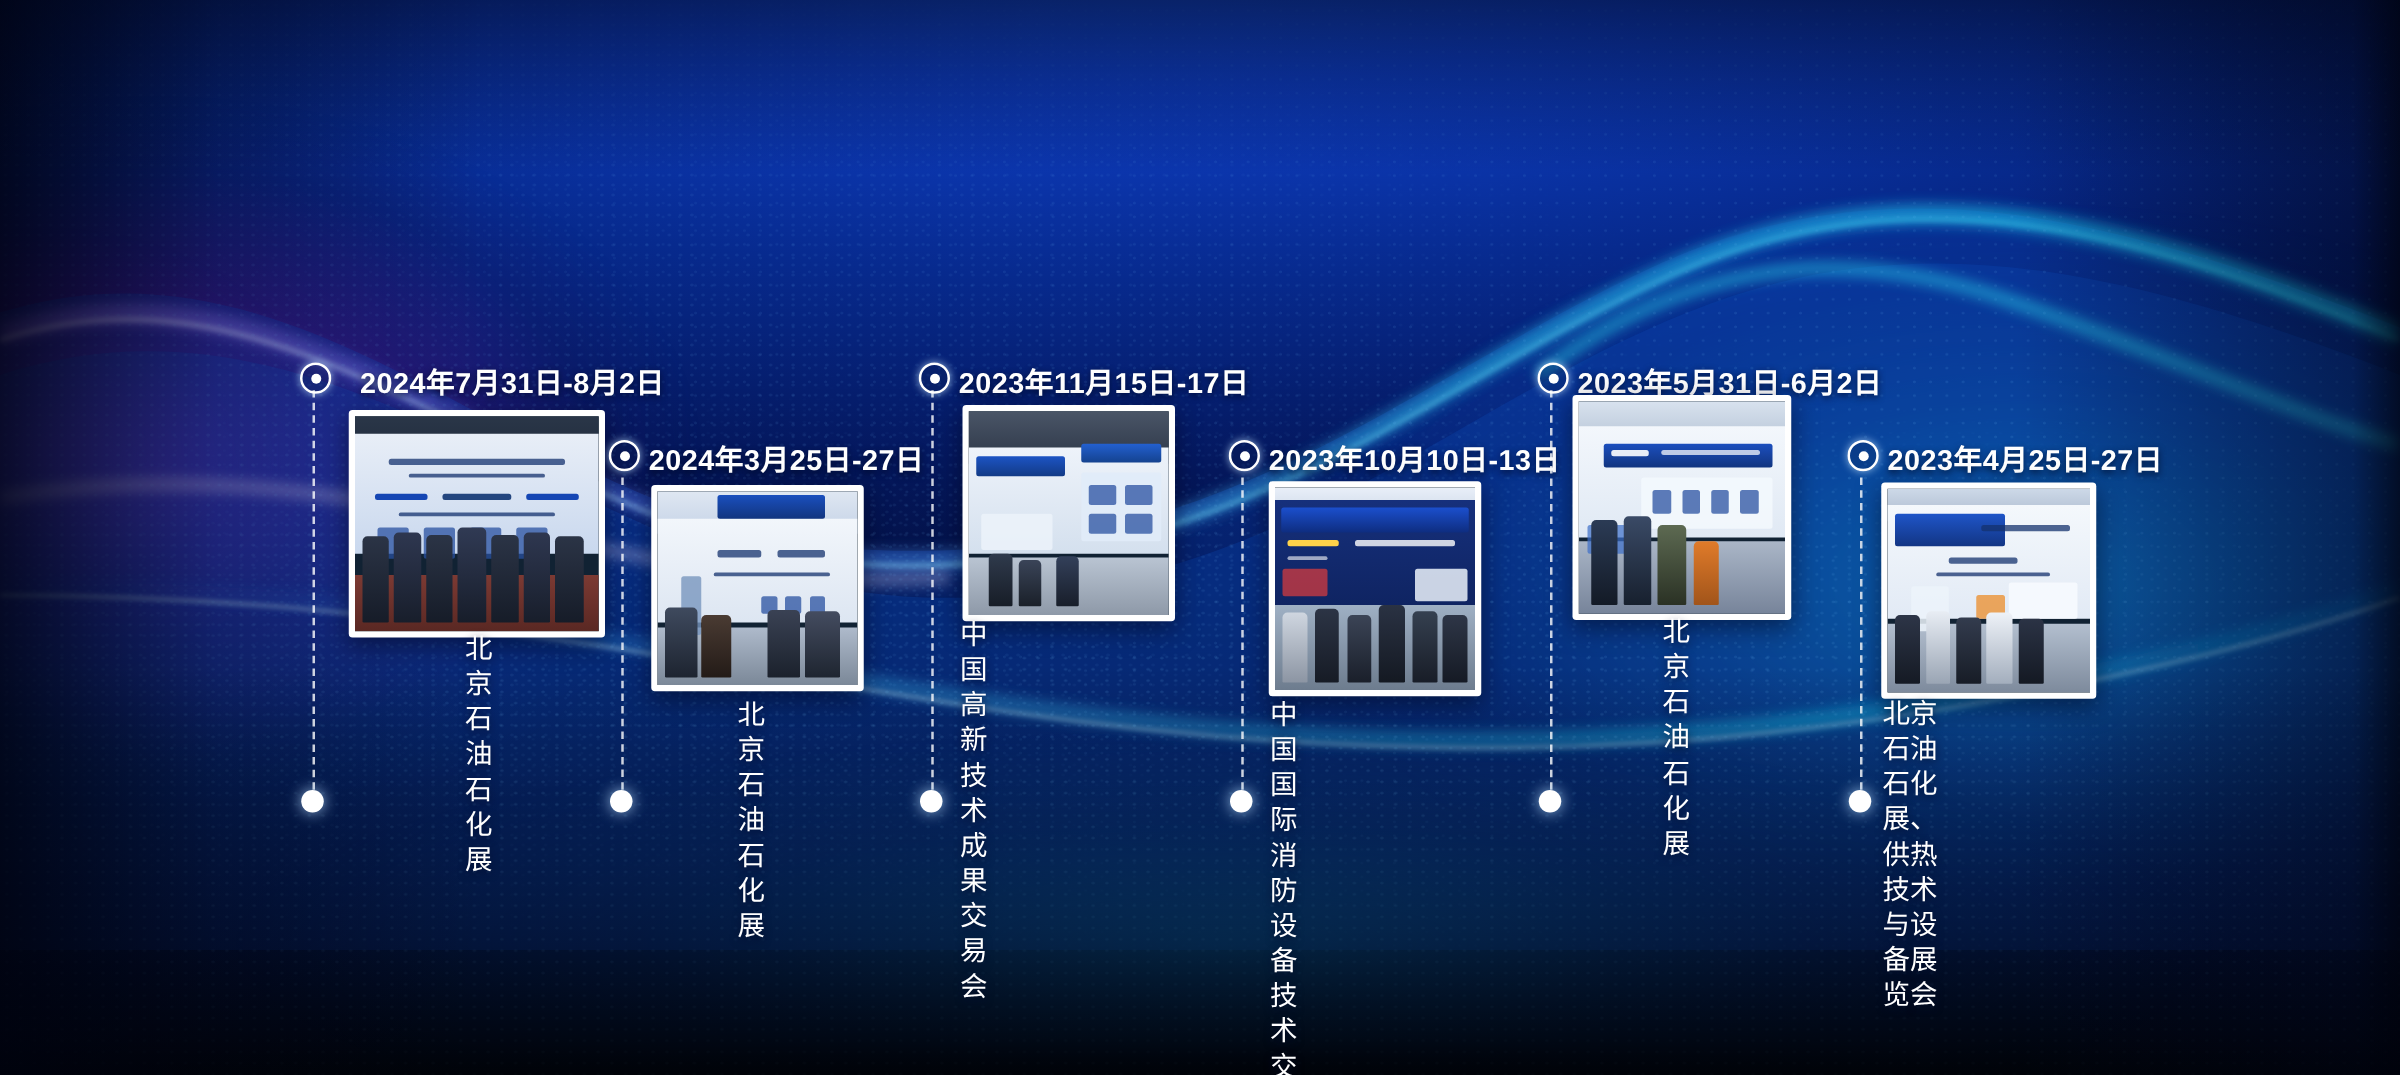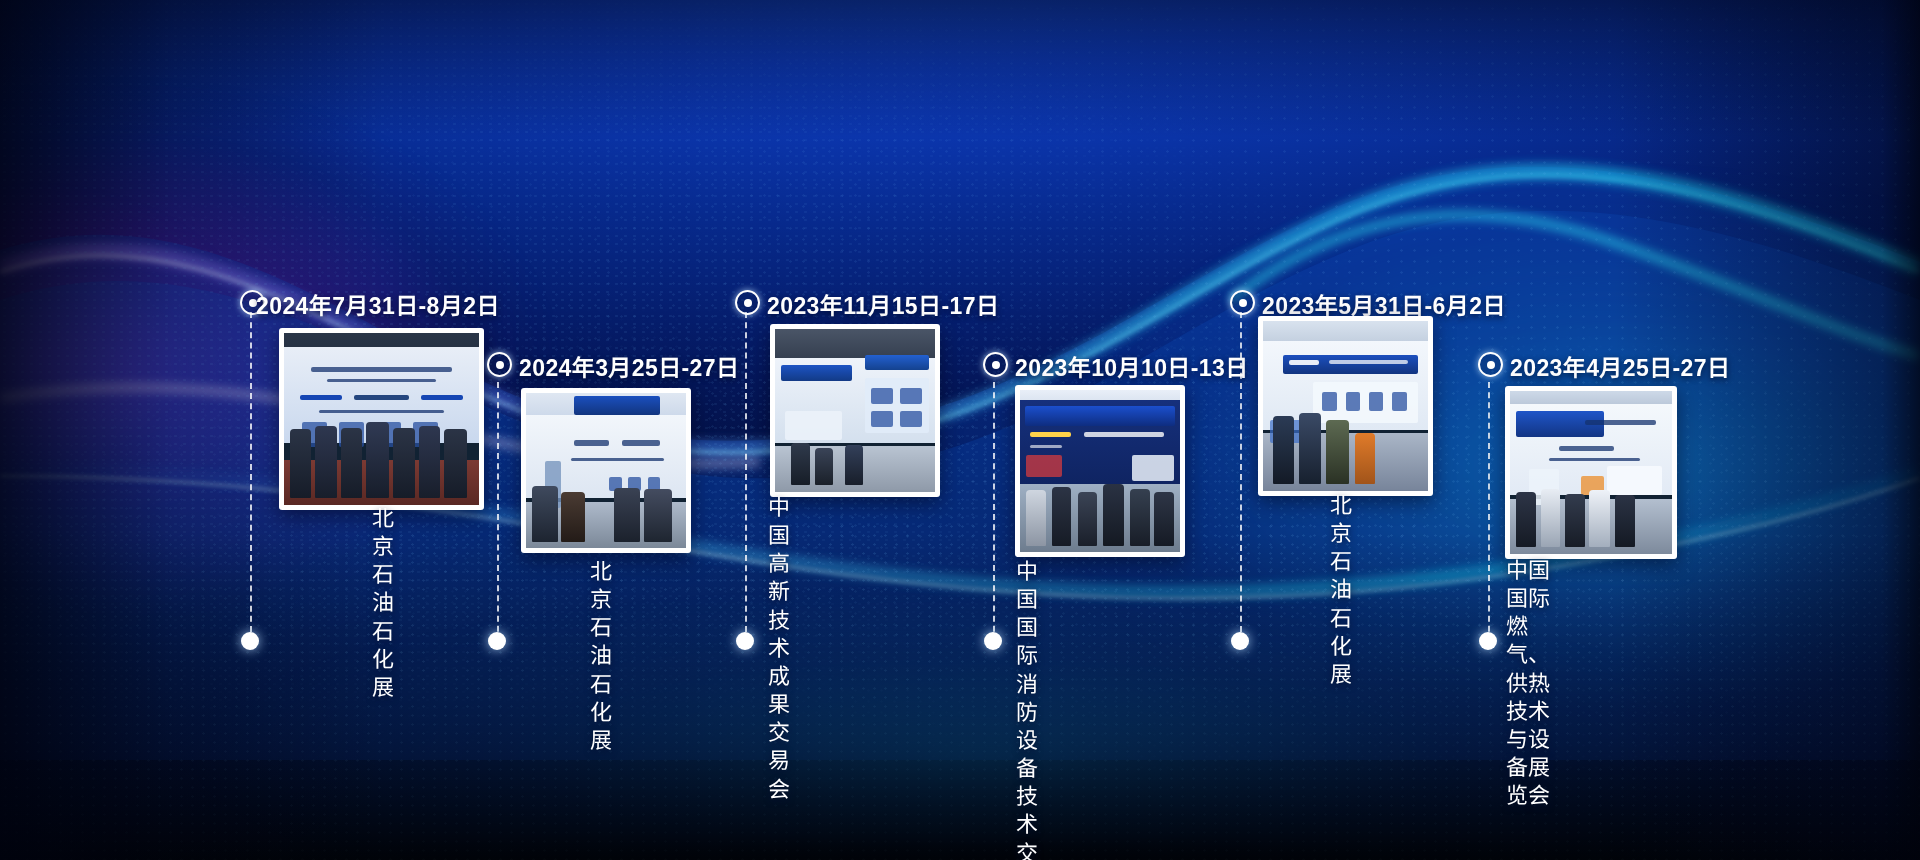--- a/index.html
+++ b/index.html
@@ -218,21 +218,21 @@
   <div class="bg-dark-bottom"></div>
   <div class="bg-dark-left"></div>
   <div class="bg-dark-top"></div>
 
   <div class="timeline">
 
     <div class="node">
       <div class="connector" style="left:250px;top:312px;height:330px;"></div>
       <div class="ring" style="left:240px;top:290px;"></div>
       <div class="enddot" style="left:241px;top:632px;"></div>
-      <div class="date" style="left:256px;top:287px;">2024年7月31日-8月2日</div>
+      <div class="date" style="left:288px;top:287px;">2024年7月31日-8月2日</div>
 
       <div class="photo" style="left:279px;top:328px;width:195px;height:172px;">
         <div class="inner">
           <div class="ph-sky" style="background:linear-gradient(180deg,#2a3648,#1b2636);"></div>
           <div class="ph-wall" style="top:8%;height:56%;background:linear-gradient(180deg,#e8eef7,#c9d8ee);"></div>
           <div class="ph-floor" style="height:26%;background:linear-gradient(180deg,#7c3a33,#5a2823);"></div>
           <div class="txtline dk" style="left:14%;top:20%;width:72%;height:5px;"></div>
           <div class="txtline dk" style="left:22%;top:27%;width:56%;height:3px;"></div>
           <div class="txtline" style="left:8%;top:36%;width:22%;height:5px;background:#1546b4;"></div>
           <div class="txtline" style="left:36%;top:36%;width:28%;height:5px;background:#24467f;"></div>
@@ -392,18 +392,18 @@
           <div class="booth" style="left:12%;top:48%;width:18%;height:22%;background:rgba(236,243,250,.85);"></div>
           <div class="booth" style="left:44%;top:52%;width:14%;height:12%;background:rgba(235,140,40,.75);"></div>
           <div class="ppl" style="left:4%;width:12%;height:34%;background:linear-gradient(180deg,#2d3547,#151a24);"></div>
           <div class="ppl" style="left:19%;width:12%;height:36%;background:linear-gradient(180deg,#e8edf4,#9aa5b4);"></div>
           <div class="ppl" style="left:34%;width:12%;height:33%;background:linear-gradient(180deg,#333c4e,#171c26);"></div>
           <div class="ppl" style="left:49%;width:13%;height:35%;background:linear-gradient(180deg,#eef2f8,#a3aebd);"></div>
           <div class="ppl" style="left:65%;width:12%;height:32%;background:linear-gradient(180deg,#2b3345,#141923);"></div>
         </div>
       </div>
 
-      <div class="caption left" style="left:1506px;top:557px;">中国国际燃气、供热
+      <div class="caption left" style="left:1506px;top:557px;">北京石油石化展、供热
 技术与设备展览会</div>
     </div>
 
   </div>
 </div>
 
 </body></html>

